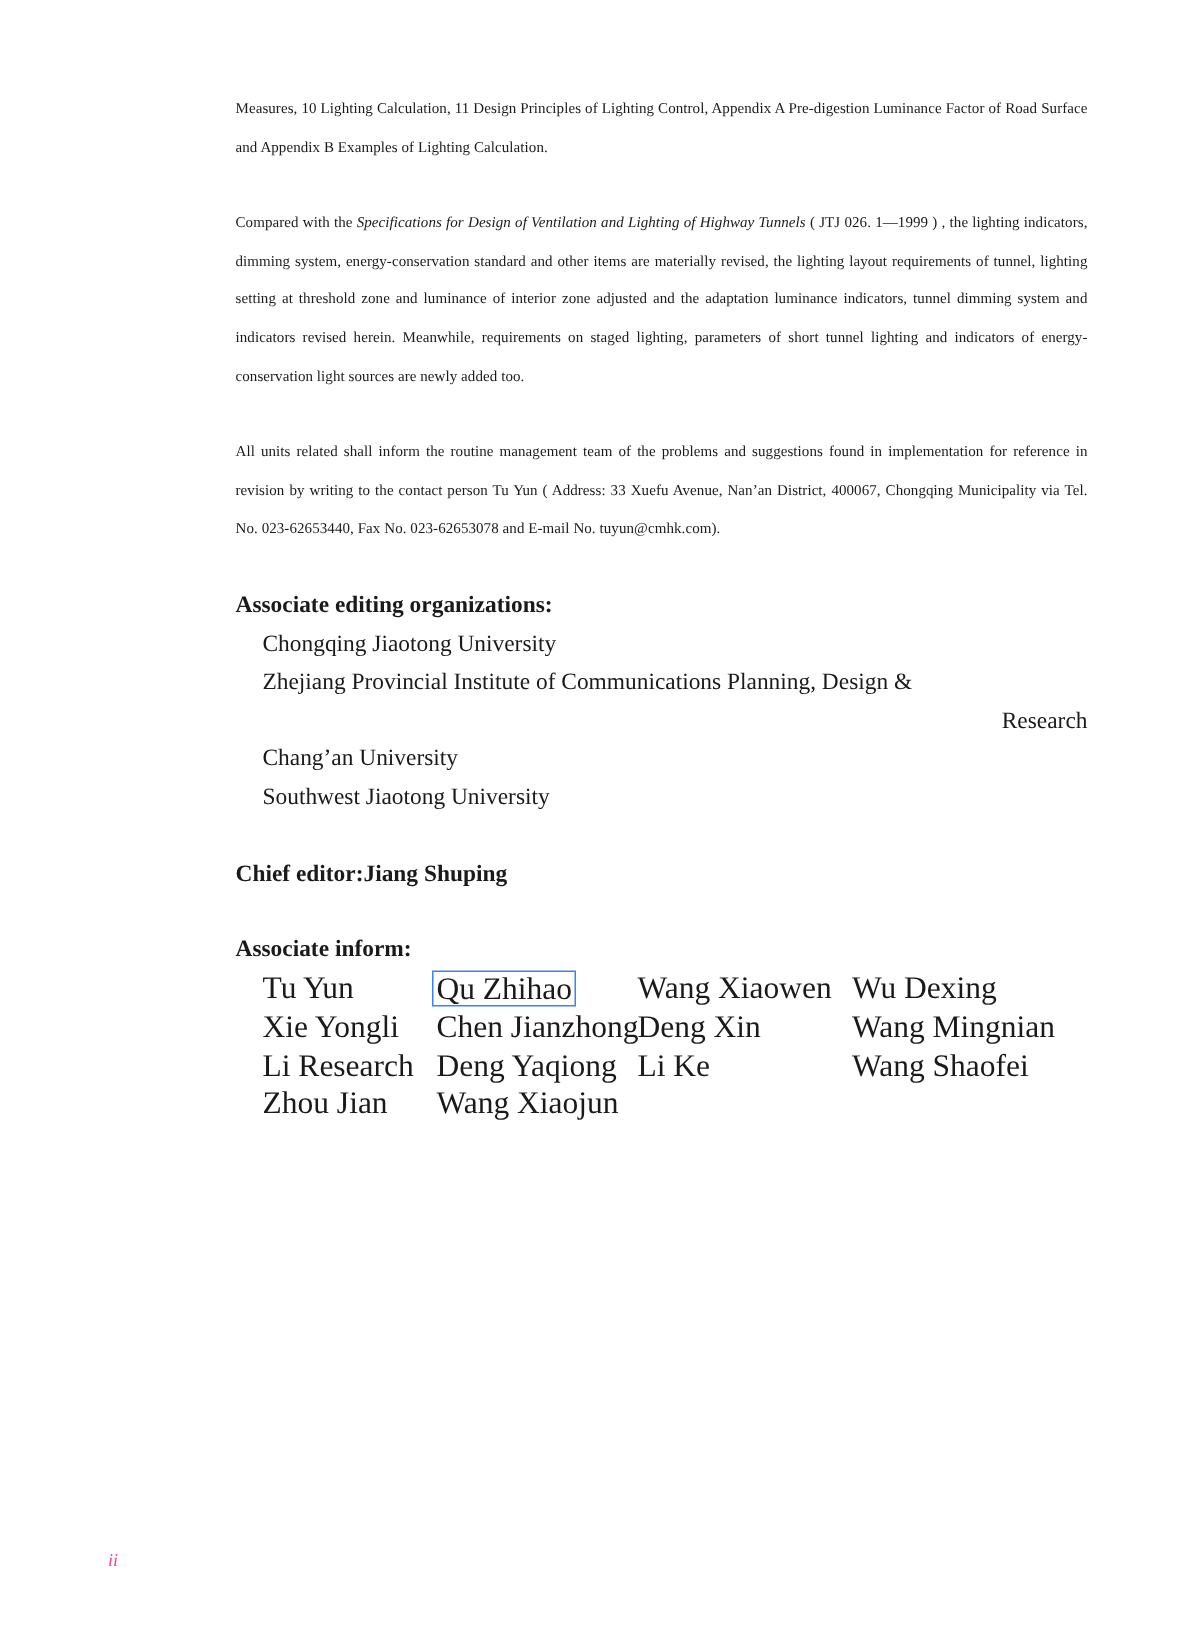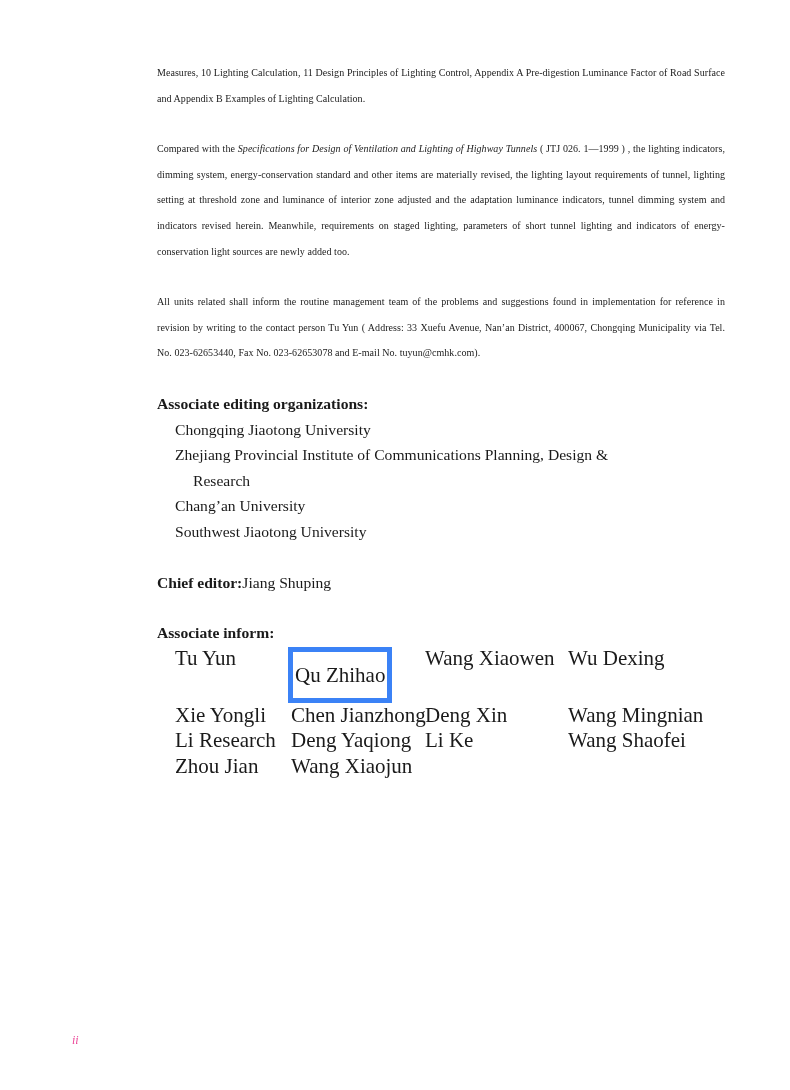--- a/index.html
+++ b/index.html
@@ -9,26 +9,26 @@
     color: #1a1a1a;
   }
   .page { position: absolute; left: 157px; top: 60px; width: 568px; }
   .para {
     font-size: 10px; line-height: 25.6px; text-align: justify;
     margin: 0 0 25px 0; letter-spacing: 0.05px;
   }
   .para em { font-style: italic; }
   .heading { font-weight: bold; font-size: 15.6px; line-height: 25.6px; margin: 0; }
   .indent { padding-left: 18px; font-size: 15.6px; line-height: 25.6px; margin: 0; }
-  .indent2 { padding-left: 36px; font-size: 15.6px; line-height: 25.6px; margin: 0; }
+  .indent2 { padding-left: 36px; font-size: 15.6px; line-height: 25.6px; margin: 0; text-align: right; }
   .section { margin-bottom: 25px; }
   .names { display: grid; grid-template-columns: 116px 134px 143px 160px; padding-left: 18px;
            font-size: 21px; line-height: 25.6px; }
   .names span { white-space: nowrap; }
-  .names .boxed { display: inline-block; border: 5px solid #3b82f6; padding: 12px 2px; line-height: 22px; margin-top: 1px; margin-left: -3px; }
+  .names .boxed { display: inline-block; border: 1px solid #3b82f6; padding: 0 2px; line-height: 22px; margin-top: 1px; margin-left: -3px; }
   .pagenum { position: absolute; left: 72px; top: 1033px; font-style: italic; font-size: 12px; color: #ec4899; }
 </style>
 </head>
 <body>
 
 <div class="page">
   <p class="para">Measures, 10 Lighting Calculation, 11 Design Principles of Lighting Control, Appendix A Pre-digestion Luminance Factor of Road Surface and Appendix B Examples of Lighting Calculation.</p>
 
   <p class="para"><span>Compared with the </span><em>Specifications for Design of Ventilation and Lighting of Highway Tunnels</em><span> ( JTJ 026. 1—1999 ) , the lighting indicators, dimming system, energy-conservation standard and other items are materially revised, the lighting layout requirements of tunnel, lighting setting at threshold zone and luminance of interior zone adjusted and the adaptation luminance indicators, tunnel dimming system and indicators revised herein. Meanwhile, requirements on staged lighting, parameters of short tunnel lighting and indicators of energy-conservation light sources are newly added too.</span></p>
 
@@ -38,21 +38,21 @@
   <div class="section">
     <p class="heading">Associate editing organizations:</p>
     <p class="indent">Chongqing Jiaotong University</p>
     <p class="indent">Zhejiang Provincial Institute of Communications Planning, Design &amp;</p>
     <p class="indent2">Research</p>
     <p class="indent">Chang’an University</p>
     <p class="indent">Southwest Jiaotong University</p>
   </div>
 
   <div class="section">
-    <p class="heading" style="font-weight:normal"><b>Chief editor:</b><span>Jiang Shuping</span></p>
+    <p class="heading" style="font-weight:bold"><b>Chief editor:</b><span>Jiang Shuping</span></p>
   </div>
 
   <div>
     <p class="heading">Associate inform:</p>
     <div class="names">
       <span>Tu Yun</span>
       <span><span class="boxed">Qu Zhihao</span></span>
       <span>Wang Xiaowen</span>
       <span>Wu Dexing</span>
       <span>Xie Yongli</span>

